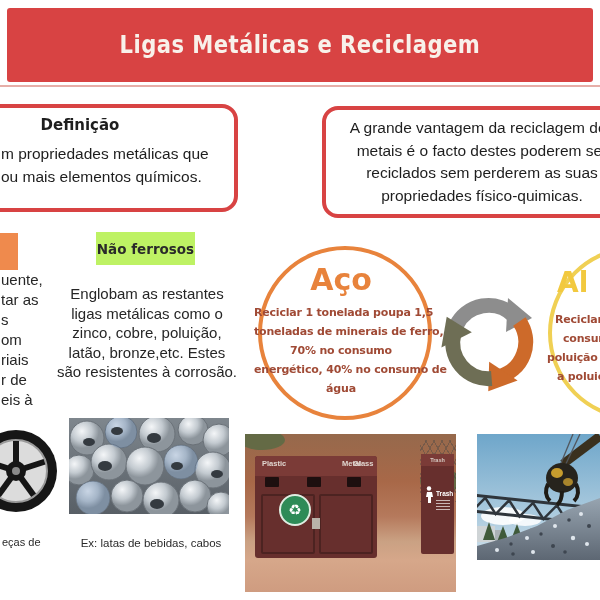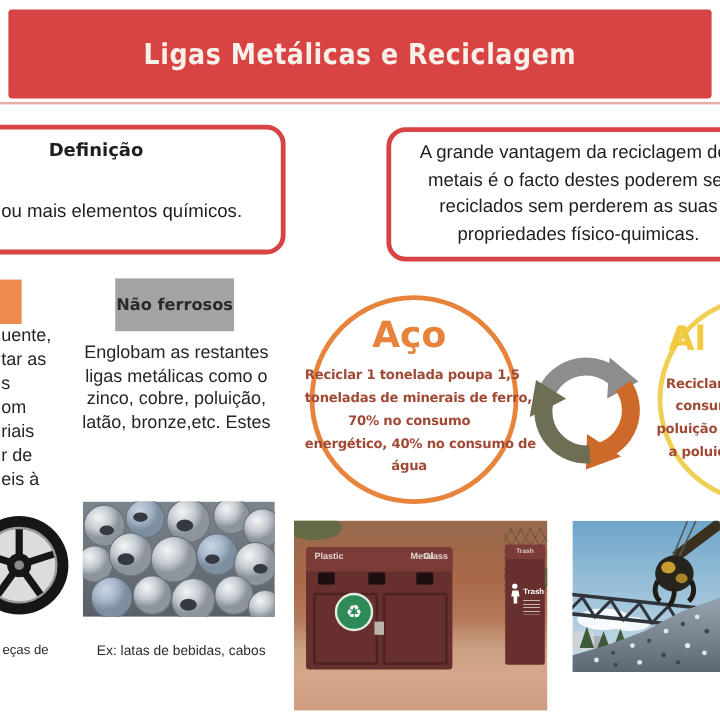--- a/index.html
+++ b/index.html
@@ -20,21 +20,21 @@
   .def-box{left:-70px;top:104px;width:300px;height:100px;}
   .adv-box{left:322px;top:106px;width:320px;height:104px;}
   .def-head{left:-70px;top:116px;width:300px;text-align:center;font-weight:bold;font-size:15px;
             font-family:"DejaVu Sans",sans-serif;color:#1e1e1e;}
   .def-line{left:1px;font-size:15.5px;color:#1e1e1e;}
   .adv-lines{left:322px;top:117px;width:320px;text-align:center;font-size:15.5px;
              line-height:22.5px;color:#1e1e1e;}
 
   
   .flabel{left:-62px;top:233px;width:80px;height:37px;background:#ef8a4d;}
-  .nflabel{left:96px;top:232px;width:99px;height:44px;background:#a3a3a3;display:flex;
+  .nflabel{left:96px;top:232px;width:99px;height:33px;background:#bef264;display:flex;
            align-items:center;justify-content:center;font-family:"DejaVu Sans",sans-serif;
            font-weight:bold;font-size:13.5px;color:#2a2a2a;}
 
   .ffrag{left:1px;font-size:15px;color:#262626;}
   .nfpara{left:50px;top:284px;width:194px;text-align:center;font-size:15px;
           line-height:19.5px;color:#262626;}
 
   
   .circle{width:166px;height:166px;border-radius:50%;background:#fff;}
   .steel-circle{left:258px;top:246px;border:4px solid #e8833c;}
@@ -84,20 +84,21 @@
 
 <div id="canvas">
 
   <div class="abs banner">
     <div class="banner-title">Ligas Metálicas e Reciclagem</div>
   </div>
   <div class="abs divider"></div>
 
   <div class="abs rbox def-box"></div>
   <div class="abs def-head">Definição</div>
+  <div class="abs def-line nowrap" style="top:145px;">m propriedades metálicas que</div>
   <div class="abs def-line nowrap" style="top:168px;">ou mais elementos químicos.</div>
 
   <div class="abs rbox adv-box"></div>
   <div class="abs adv-lines">
     <div class="nowrap">A grande vantagem da reciclagem dos</div>
     <div class="nowrap">metais é o facto destes poderem ser</div>
     <div class="nowrap">reciclados sem perderem as suas</div>
     <div class="nowrap">propriedades físico-quimicas.</div>
   </div>
 
@@ -109,20 +110,21 @@
   <div class="abs ffrag" style="top:351px;">riais</div>
   <div class="abs ffrag" style="top:371px;">r de</div>
   <div class="abs ffrag" style="top:391px;">eis à</div>
 
   <div class="abs nflabel">Não ferrosos</div>
   <div class="abs nfpara">
     <div>Englobam as restantes</div>
     <div>ligas metálicas como o</div>
     <div>zinco, cobre, poluição,</div>
     <div>latão, bronze,etc. Estes</div>
+    <div>são resistentes à corrosão.</div>
   </div>
 
   <div class="abs circle steel-circle"></div>
   <div class="abs steel-title">Aço</div>
   <div class="abs cline" style="left:254px;top:306px;">Reciclar 1 tonelada poupa 1,5</div>
   <div class="abs cline" style="left:254px;top:325px;">toneladas de minerais de ferro,</div>
   <div class="abs cline" style="left:254px;top:344px;">70% no consumo</div>
   <div class="abs cline" style="left:254px;top:363px;">energético, 40% no consumo de</div>
   <div class="abs cline" style="left:254px;top:382px;">água</div>
 

